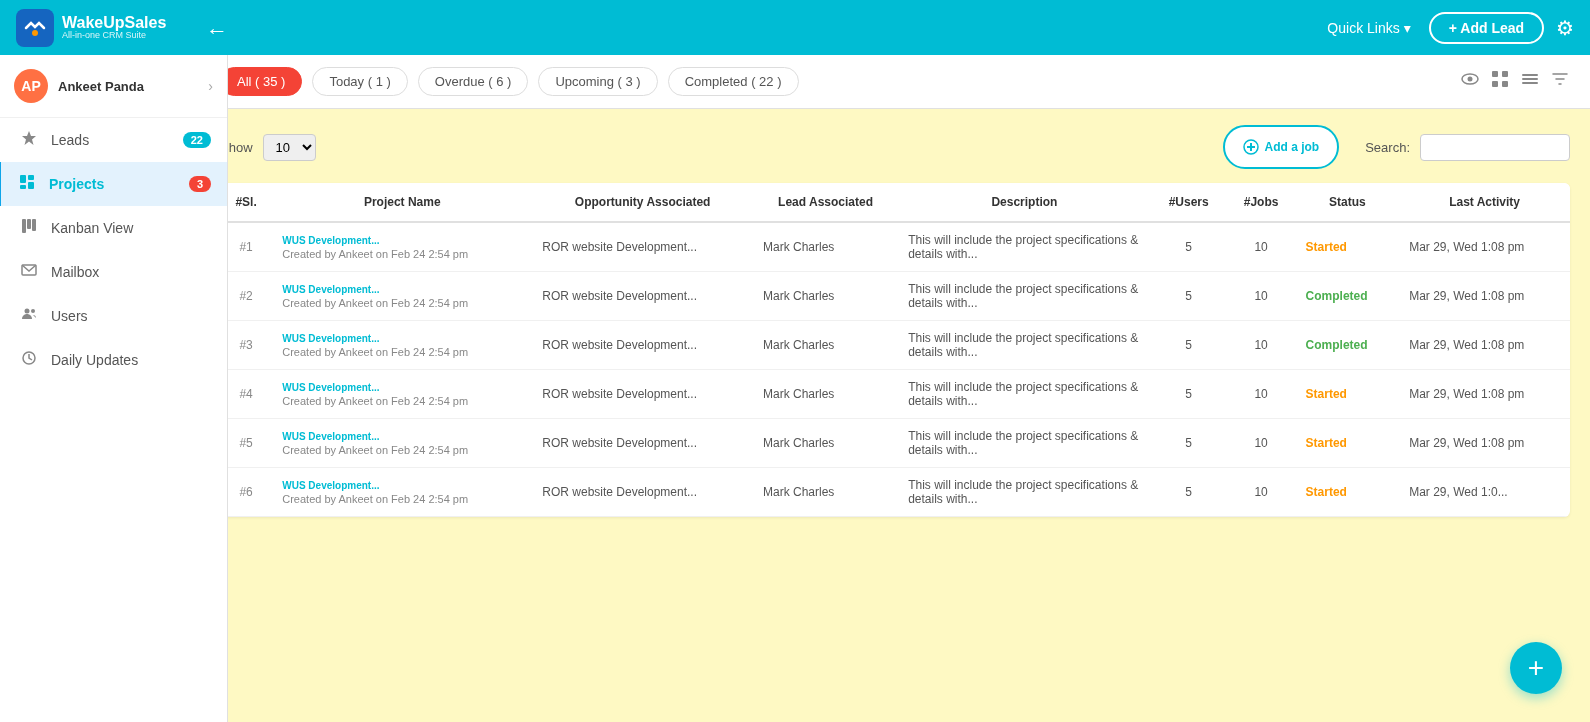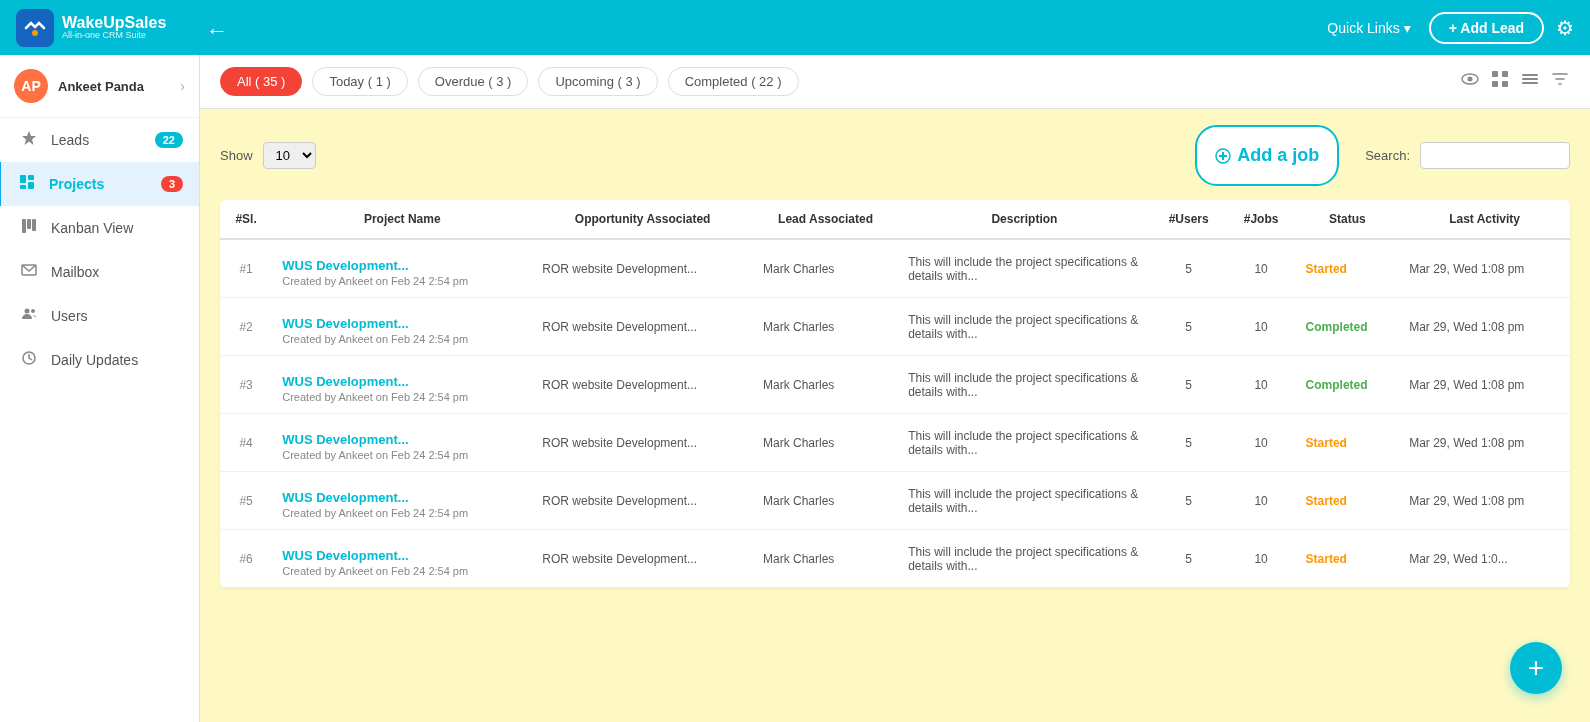--- a/index.html
+++ b/index.html
@@ -54,21 +54,21 @@
       cursor: pointer;
       display: flex; align-items: center; gap: 6px;
       margin-right: 12px;
     }
     .settings-icon { color: white; font-size: 20px; cursor: pointer; }
 
     
     .sidebar {
       position: fixed;
       top: 55px; left: 0; bottom: 0;
-      width: 200px;
+      width: 228px;
       background: white;
       border-right: 1px solid #e0e0e0;
       display: flex;
       flex-direction: column;
       overflow-y: auto;
     }
     .user-row {
       display: flex; align-items: center;
       padding: 14px 14px;
       border-bottom: 1px solid #f0f0f0;
@@ -167,22 +167,22 @@
       border-radius: 4px;
       padding: 4px 8px;
       font-size: 13px;
     }
     .add-job-btn {
       margin-left: auto;
       background: white;
       border: 2px solid #00bcd4;
       color: #00bcd4;
       border-radius: 22px;
-      padding: 18px 18px;
-      font-size: 18px;
+      padding: 12px 18px;
+      font-size: 12px;
       font-weight: 600;
       cursor: pointer;
       display: flex; align-items: center; gap: 6px;
     }
     .search-label { font-size: 13px; color: #555; margin-left: 16px; }
     .search-input {
       border: 1px solid #ccc;
       border-radius: 4px;
       padding: 5px 10px;
       font-size: 13px;
@@ -207,21 +207,21 @@
       text-align: center;
       border-bottom: 2px solid #e0e0e0;
     }
     .data-table td {
       font-size: 12px;
       color: #555;
       padding: 10px 10px;
       border-bottom: 1px solid #f0f0f0;
       vertical-align: middle;
     }
-    .project-link { color: #00bcd4; font-weight: 600; font-size: 13px; cursor: pointer; margin-top: 8px; }
+    .project-link { color: #00bcd4; font-weight: 600; font-size: 10px; cursor: pointer; }
     .project-sub { color: #888; font-size: 11px; margin-top: 2px; }
     .status-started {
       color: #ff9800;
       font-weight: 600;
     }
     .status-completed {
       color: #4caf50;
       font-weight: 600;
     }
 
@@ -344,21 +344,21 @@
     </span>
     <span>Daily Updates</span>
   </div>
 </aside>
 
 <main class="main">
 
   <div class="filter-bar">
     <button class="filter-btn active">All ( 35 )</button>
     <button class="filter-btn">Today ( 1 )</button>
-    <button class="filter-btn">Overdue ( 3 )</button>
+    <button class="filter-btn">Overdue ( 6 )</button>
     <button class="filter-btn">Upcoming ( 3 )</button>
     <button class="filter-btn">Completed ( 22 )</button>
     <div class="filter-spacer"></div>
     <div class="view-icons">
       <span class="view-icon">
         <svg width="20" height="20" viewBox="0 0 20 20" fill="none">
             <ellipse cx="10" cy="10" rx="8" ry="5" stroke="#888" stroke-width="1.5"></ellipse>
             <circle cx="10" cy="10" r="2.5" fill="#888"></circle>
           </svg>
       </span>

